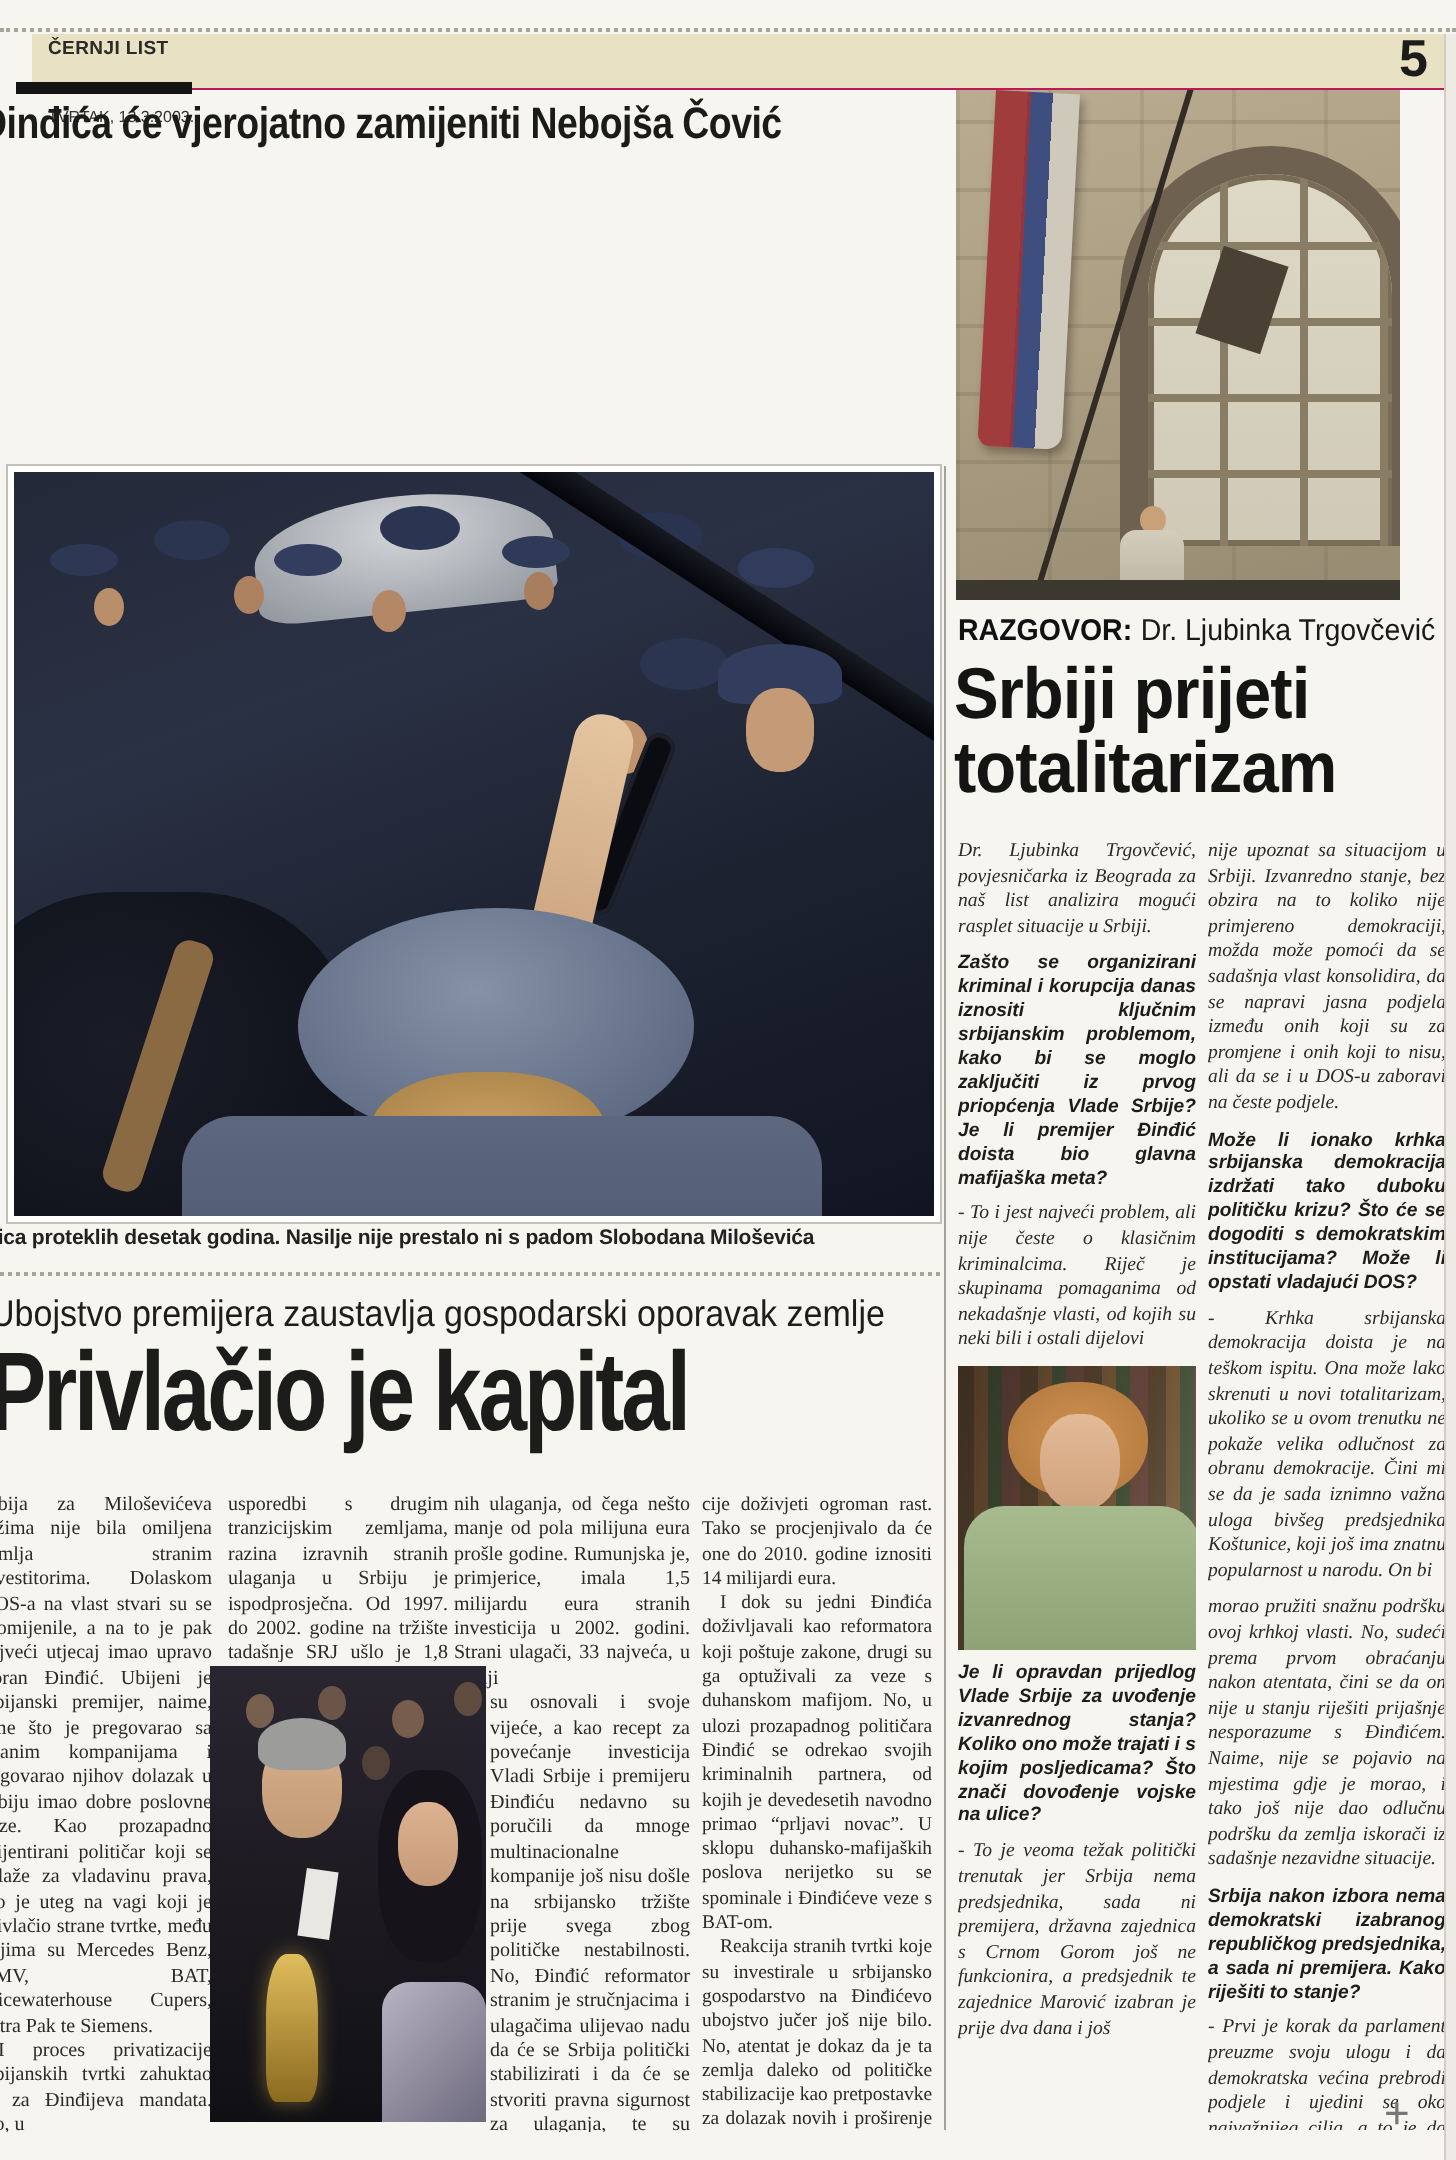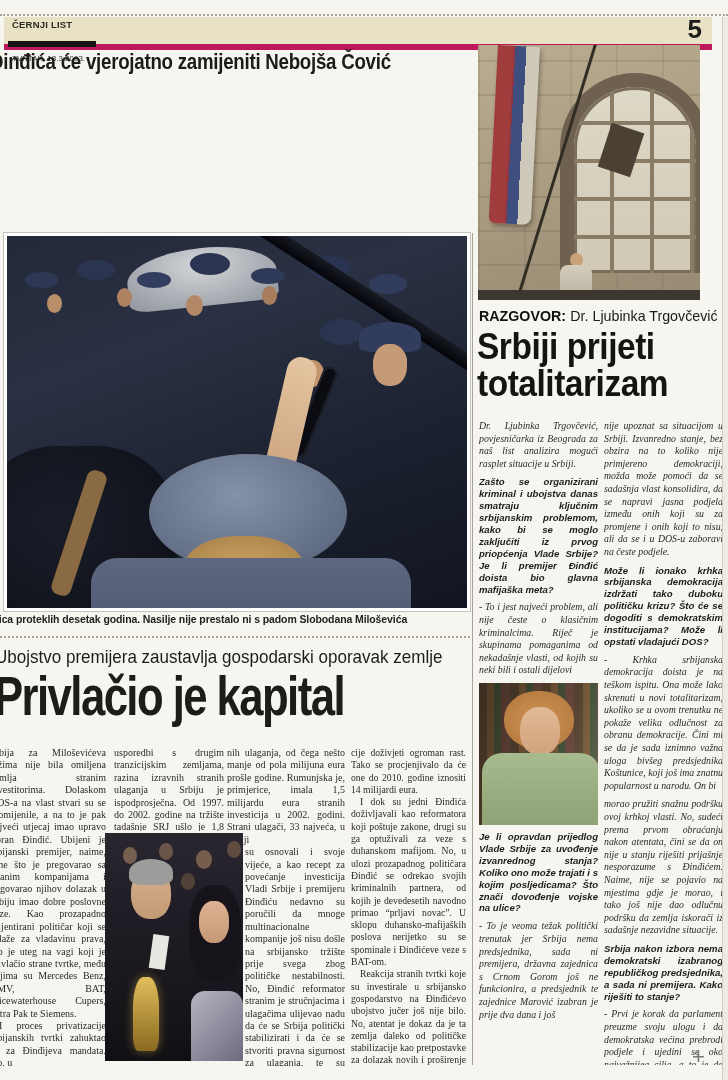--- a/index.html
+++ b/index.html
@@ -2,21 +2,21 @@
 <html><head>
 <meta charset="utf-8">
 <style>
   html,body{margin:0;padding:0;background:#e8e6e0;}
   #page{position:relative;width:728px;height:1080px;background:#f7f5f0;overflow:hidden;
         font-family:"Liberation Serif",serif;color:#262522;}
   .abs{position:absolute;}
   .sans{font-family:"Liberation Sans",sans-serif;}
   
   #top-dots{top:14px;left:0;width:728px;border-top:2px dotted #a9a399;}
-  #masthead{top:17px;left:4px;width:708px;height:27px;background:#e9e1c3;border-bottom:6px solid #be185d;}
+  #masthead{top:17px;left:16px;width:708px;height:27px;background:#e9e1c3;border-bottom:1px solid #be185d;}
   #mast-title{top:2px;left:8px;font-size:9.5px;font-weight:bold;letter-spacing:.2px;color:#2a2a26;}
   #mast-date{top:13px;left:8px;font-size:8px;color:#33322e;margin-top:24px;}
   #page-num{top:-3px;right:10px;font-size:26px;font-weight:bold;color:#1c1c1a;}
   #logo-bar{top:41px;left:8px;width:88px;height:6px;background:#141414;}
   
   #lead-kicker{top:49px;left:-10px;font-size:22px;font-weight:bold;color:#1b1b19;white-space:nowrap;
                transform:scaleX(.85);transform-origin:left;letter-spacing:-.3px;}
   #banner{top:87px;left:0;width:722px;height:141px;background:#131313;}
   #banner-text{top:-18px;left:10px;font-size:152px;line-height:1;font-weight:bold;color:#fdfdfb;
                white-space:nowrap;transform:scaleX(.62);transform-origin:left;letter-spacing:-2px;}
@@ -193,21 +193,21 @@
   <div class="abs" id="col-rule"></div>
 
   <div class="abs sans" id="iv-label-row">
     <span id="iv-label">RAZGOVOR:</span>
     <span id="iv-person">Dr. Ljubinka Trgovčević</span>
   </div>
   <div class="abs sans" id="iv-headline">Srbiji prijeti totalitarizam</div>
 
   <div class="abs ivcol" id="iv-left">
     <p>Dr. Ljubinka Trgovčević, povjesničarka iz Beograda za naš list analizira mogući rasplet situacije u Srbiji.</p>
-    <p class="q">Zašto se organizirani kriminal i ubojstva danas smatraju ključnim srbijanskim problemom, kako bi se moglo zaključiti iz prvog priopćenja Vlade Srbije? Je li premijer Đinđić doista bio glavna mafijaška meta?</p>
+    <p class="q">Zašto se organizirani kriminal i korupcija danas iznositi ključnim srbijanskim problemom, kako bi se moglo zaključiti iz prvog priopćenja Vlade Srbije? Je li premijer Đinđić doista bio glavna mafijaška meta?</p>
     <p>- To i jest najveći problem, ali nije česte o klasičnim kriminalcima. Riječ je skupinama pomaganima od nekadašnje vlasti, od kojih su neki bili i ostali dijelovi</p>
     <div class="photo" id="trgovcevic-photo">
       <div class="ph" id="shelf-shade"></div>
       <div class="ph" id="tg-hair"></div>
       <div class="ph" id="tg-face"></div>
       <div class="ph" id="tg-sweater"></div>
     </div>
     <p class="q">Je li opravdan prijedlog Vlade Srbije za uvođenje izvanrednog stanja? Koliko ono može trajati i s kojim posljedicama? Što znači dovođenje vojske na ulice?</p>
     <p>- To je veoma težak politički trenutak jer Srbija nema predsjednika, sada ni premijera, državna zajednica s Crnom Gorom još ne funkcionira, a predsjednik te zajednice Marović izabran je prije dva dana i još</p>
   </div>

